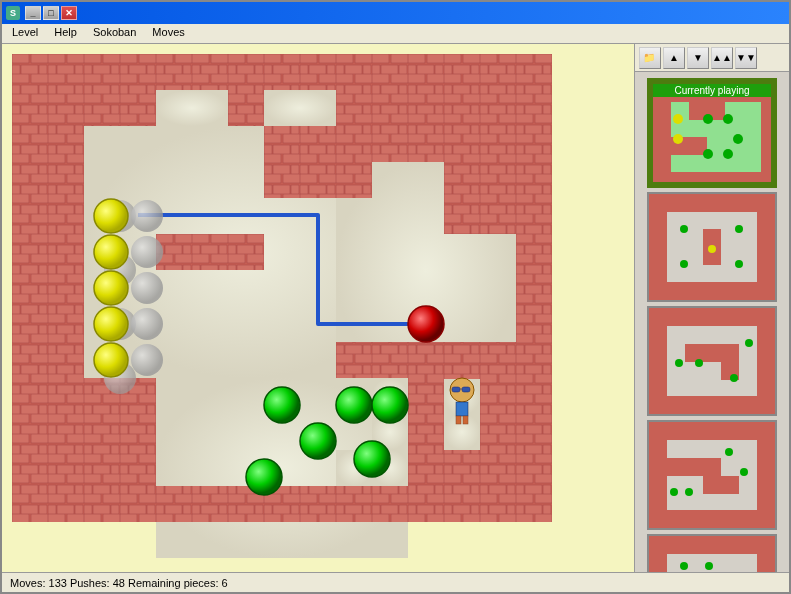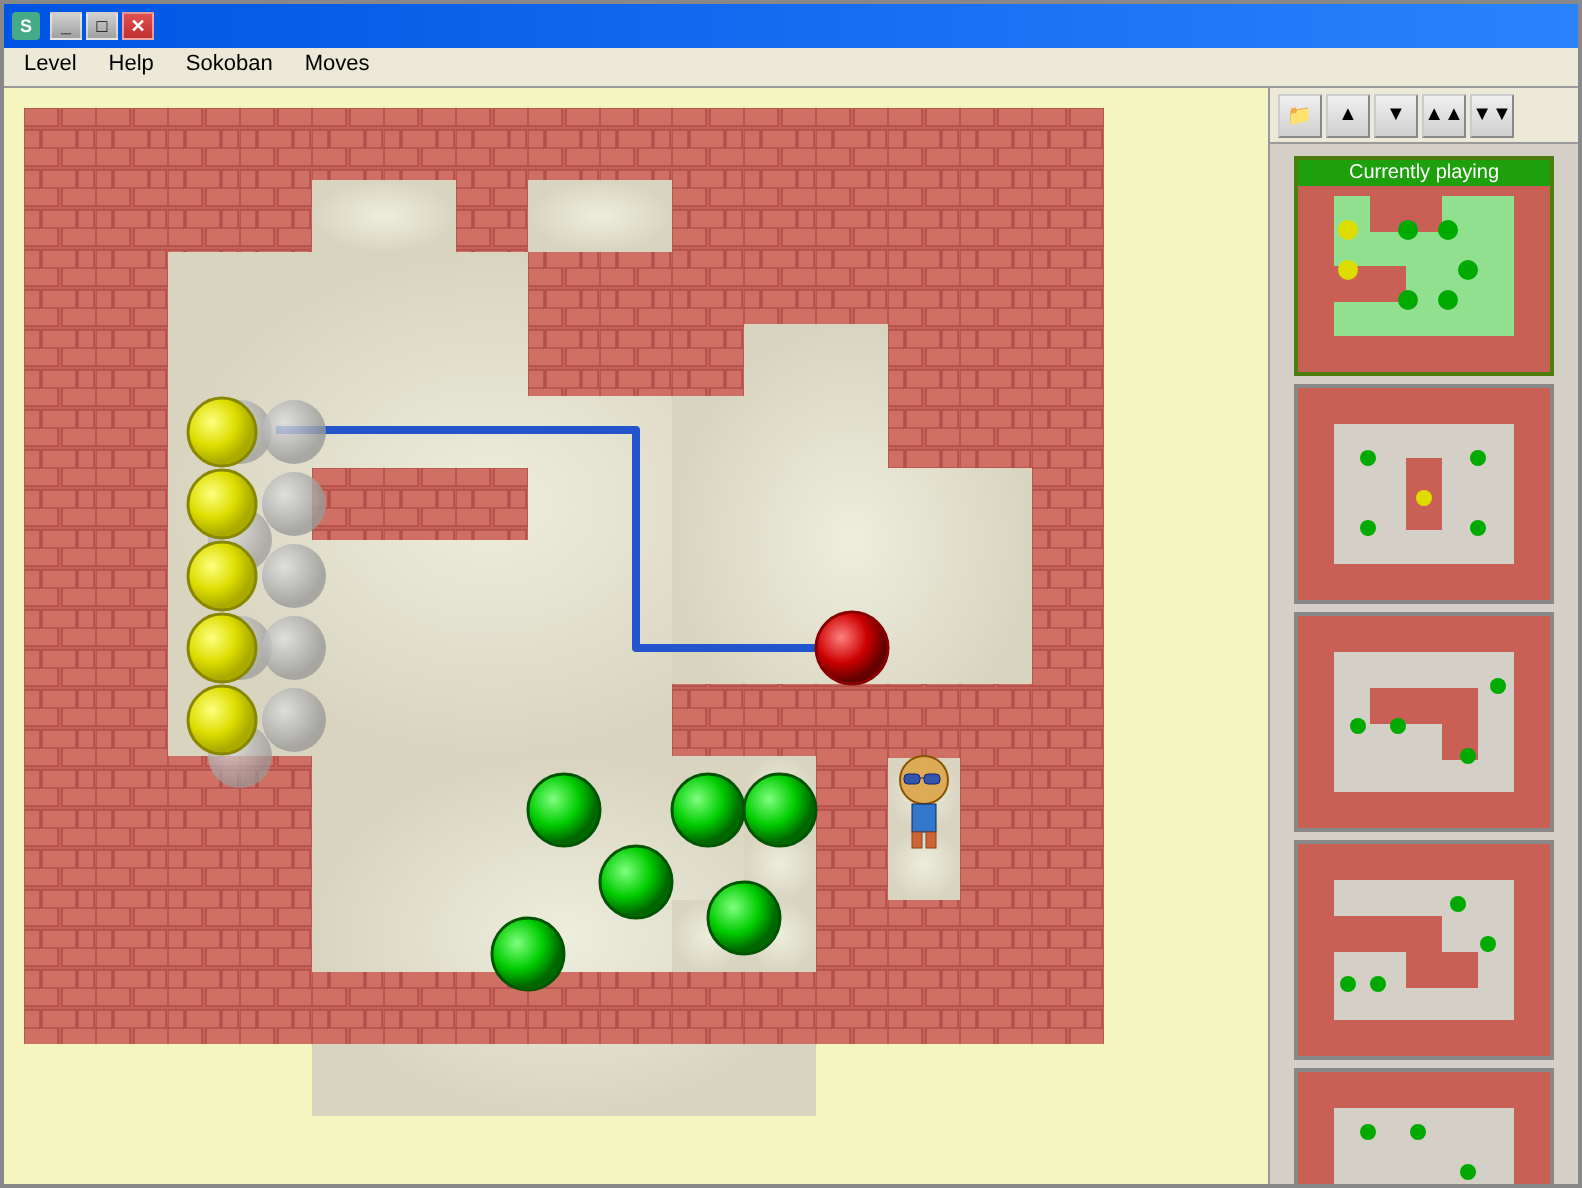--- a/index.html
+++ b/index.html
@@ -152,21 +152,21 @@
       width: 130px;
       height: 110px;
       margin: 4px auto;
       border: 2px solid #888;
       background: #eee;
       overflow: hidden;
       cursor: pointer;
       position: relative;
     }
     .level-item.active {
-      border: 2px solid #4d7c0f;
+      border: 6px solid #4d7c0f;
     }
     .level-label {
       position: absolute;
       top: 0;
       left: 0;
       right: 0;
       text-align: center;
       font-size: 10px;
       background: rgba(0,170,0,0.85);
       color: white;
@@ -542,13 +542,16 @@
             <circle cx="35" cy="30" r="4" fill="#00aa00"></circle>
             <circle cx="60" cy="30" r="4" fill="#00aa00"></circle>
             <circle cx="85" cy="50" r="4" fill="#00aa00"></circle>
             <circle cx="50" cy="70" r="4" fill="#00aa00"></circle>
           </svg>
         </div>
       </div>
     </div>
   </div>
 
+  <div class="status-bar">
+    <span>Moves: 133  Pushes: 48  Remaining pieces: 6</span>
+  </div>
 </div>
 
 </body></html>

